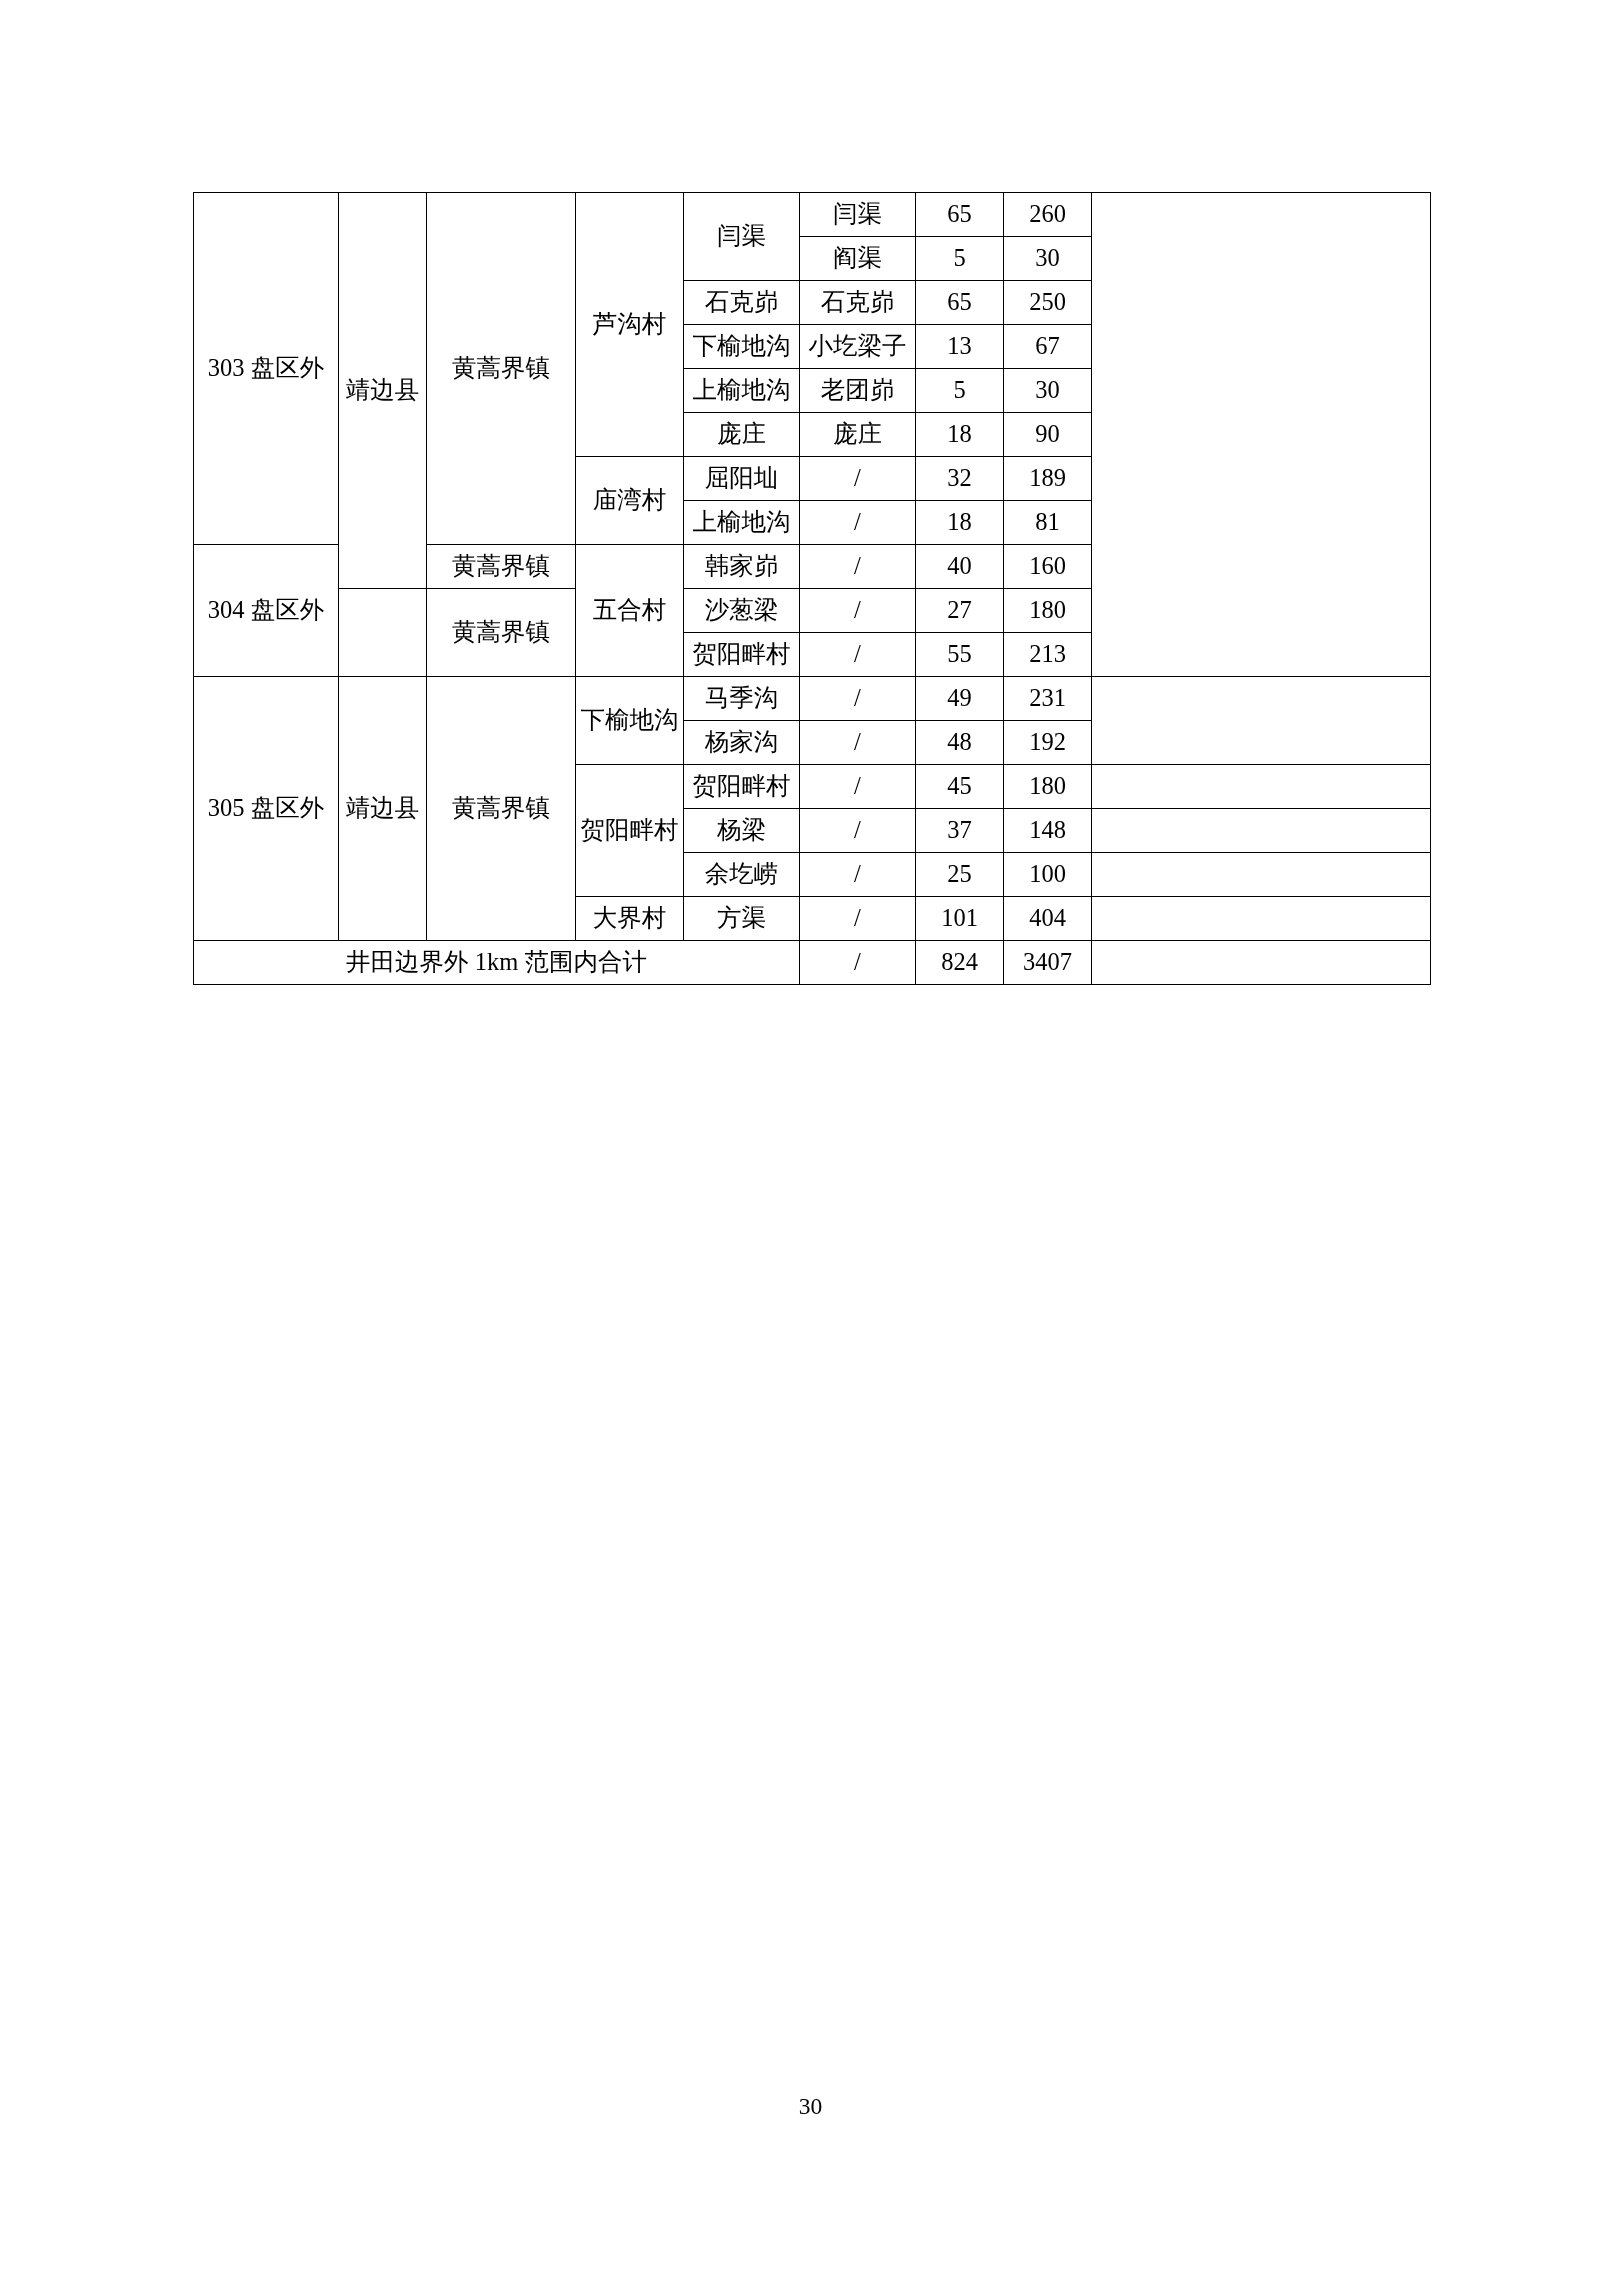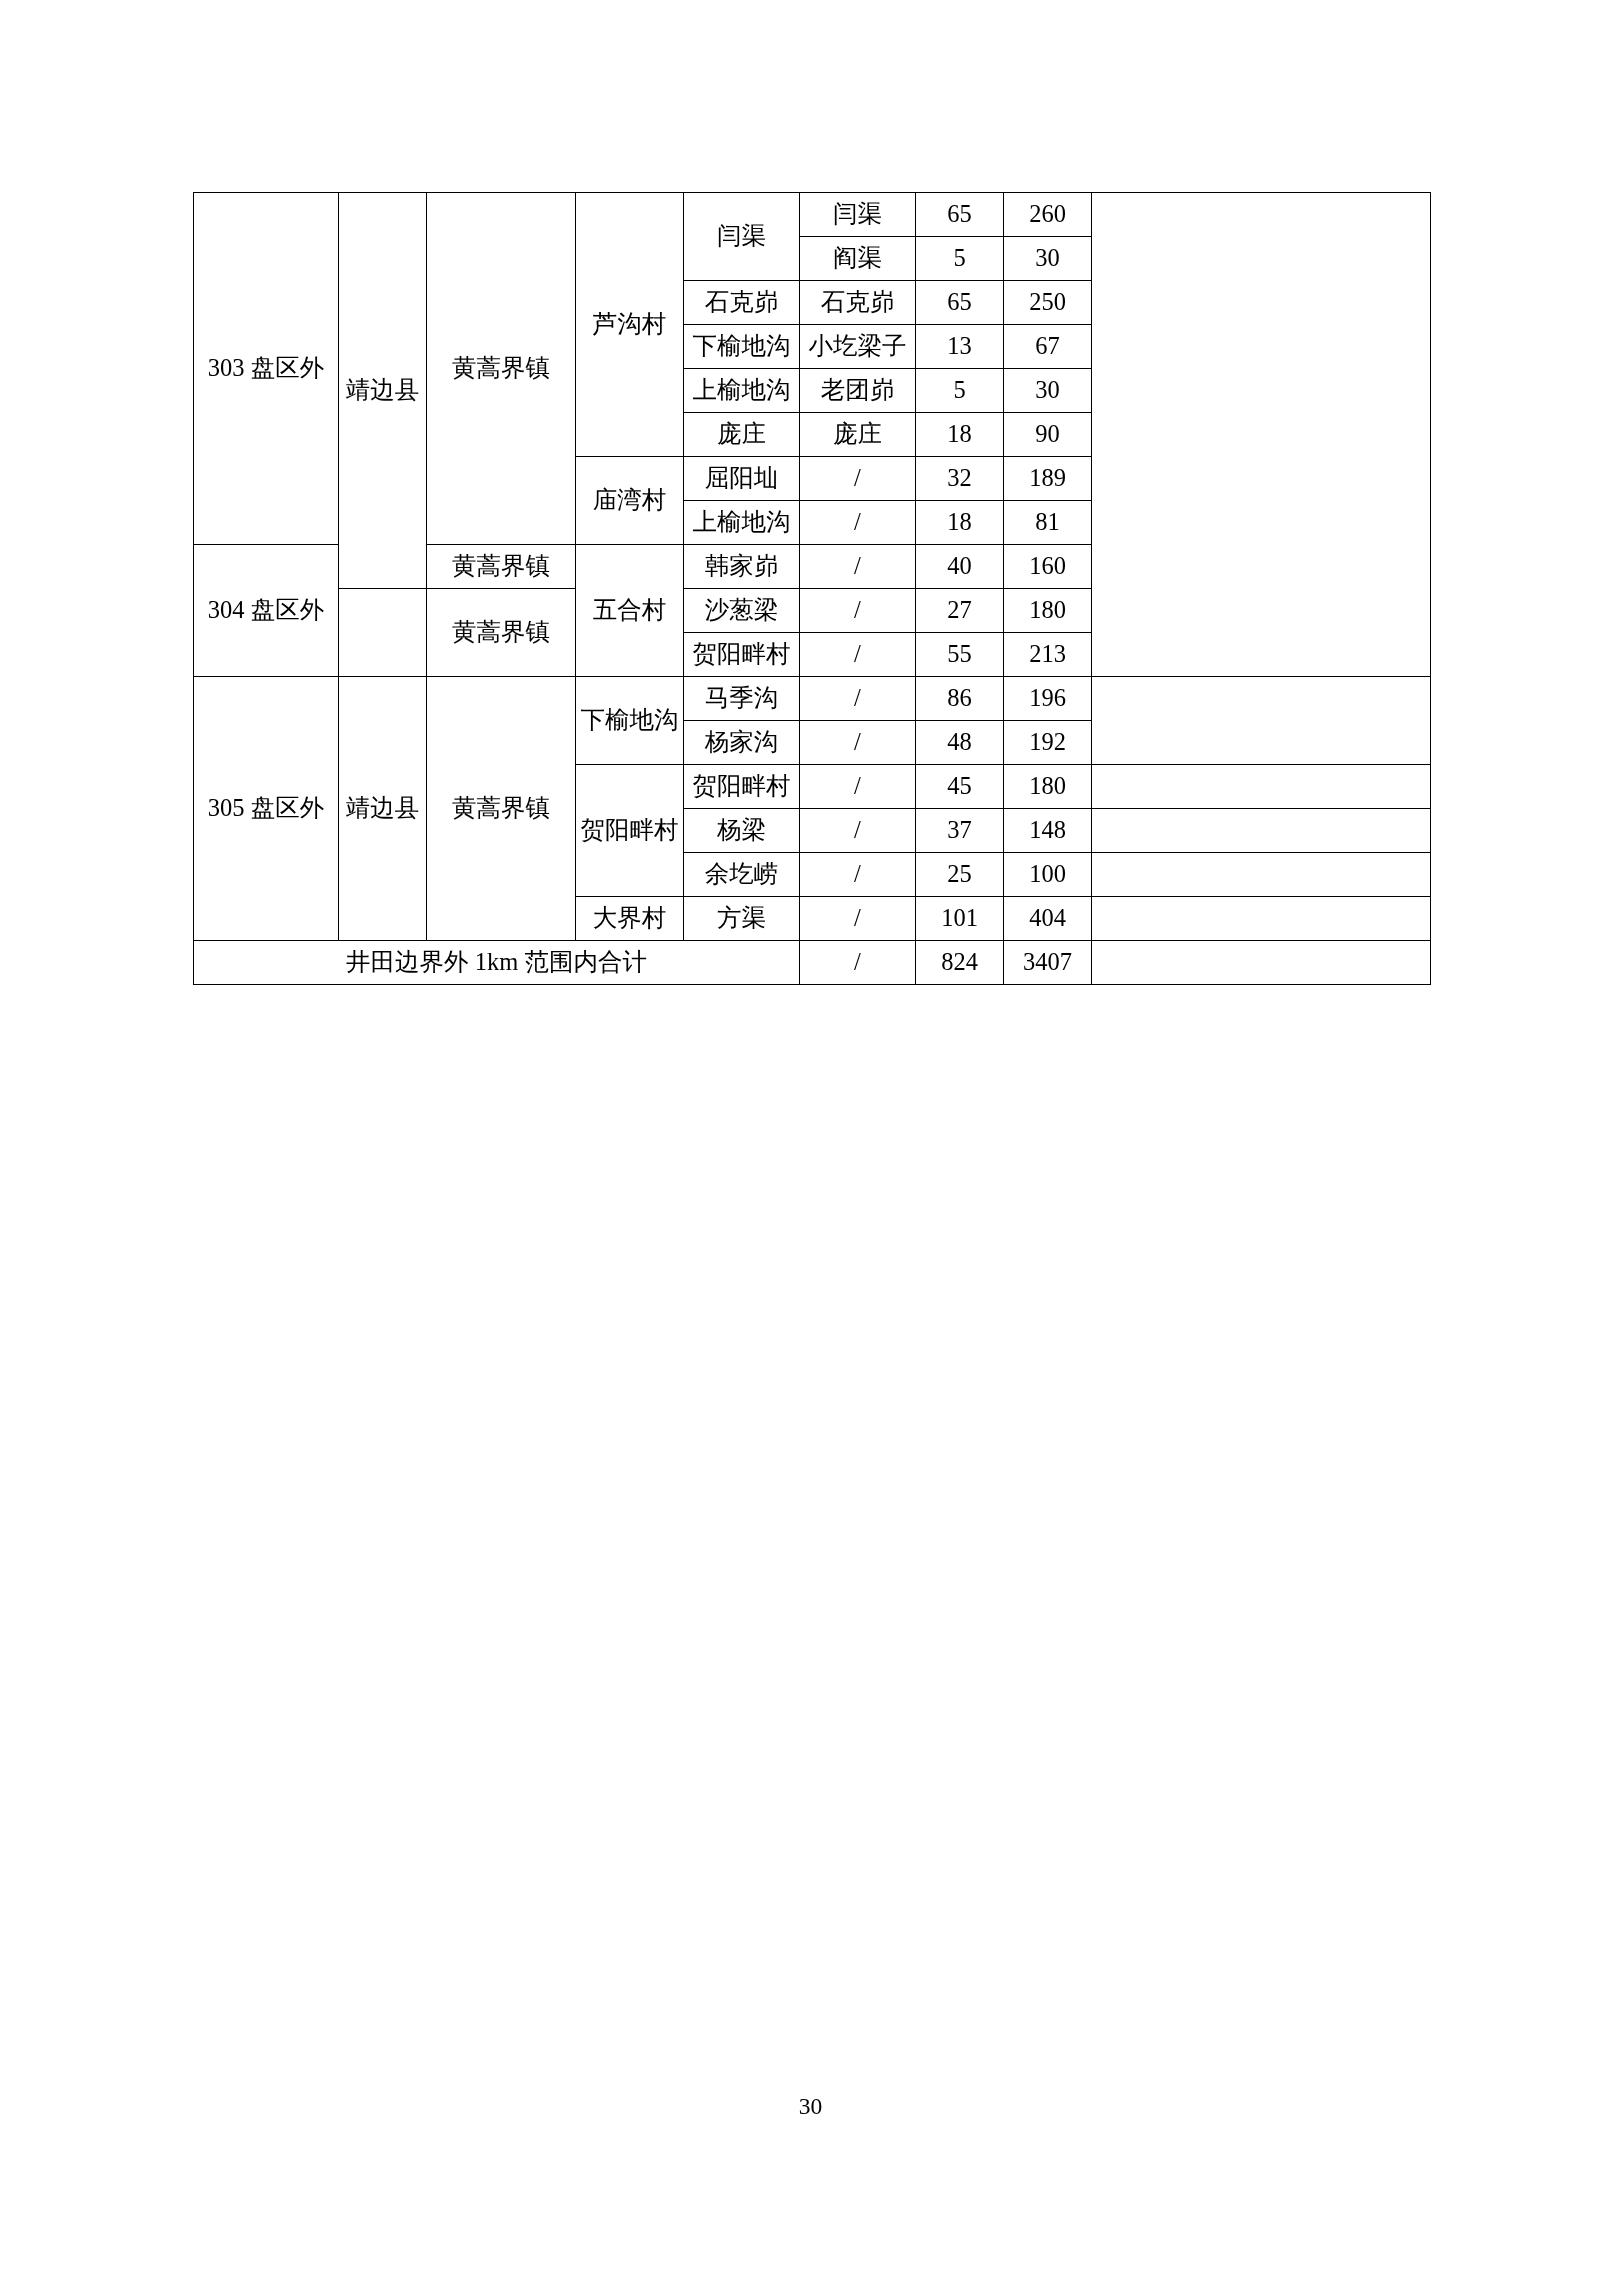--- a/index.html
+++ b/index.html
@@ -173,22 +173,22 @@
           <td>213</td>
         </tr>
 
         <tr>
           <td rowspan="6">305 盘区外</td>
           <td rowspan="6">靖边县</td>
           <td rowspan="6">黄蒿界镇</td>
           <td rowspan="2">下榆地沟</td>
           <td>马季沟</td>
           <td>/</td>
-          <td>86</td>
-          <td>196</td>
+          <td>49</td>
+          <td>231</td>
           <td rowspan="2" class="blank"></td>
         </tr>
 
         <tr>
           <td>杨家沟</td>
           <td>/</td>
           <td>48</td>
           <td>192</td>
         </tr>
 

